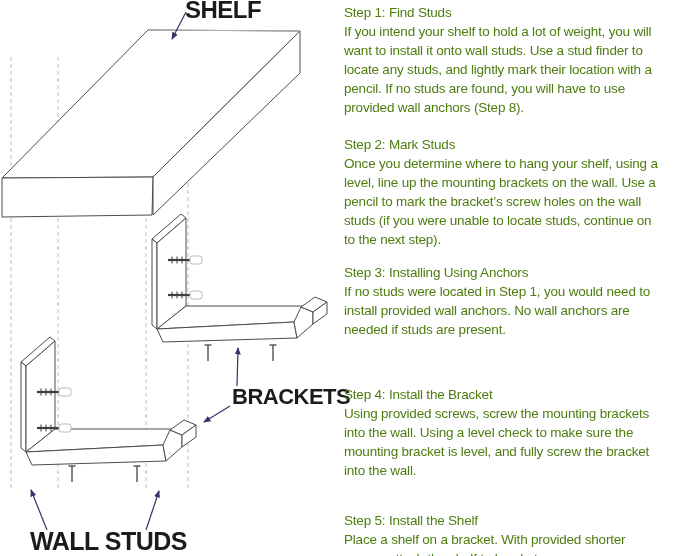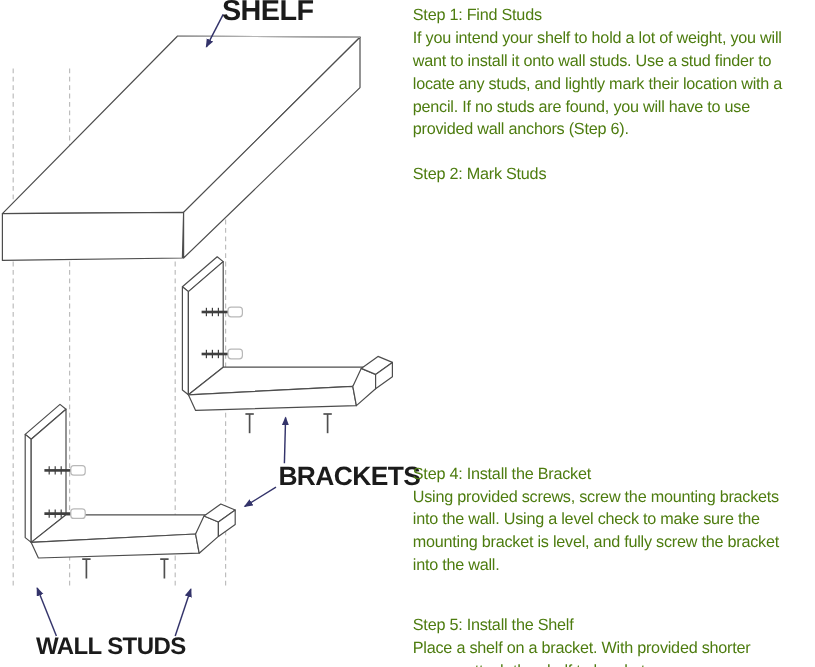--- a/index.html
+++ b/index.html
@@ -3,21 +3,21 @@
 <meta charset="utf-8">
 <style>
   html,body{margin:0;padding:0;background:#fff;}
   .canvas{position:relative;width:679px;height:556px;background:#ffffff;overflow:hidden;
           font-family:Liberation Sans, sans-serif;}
   .diagram-svg{position:absolute;left:0;top:0;}
   .dlabel{position:absolute;font-weight:700;color:#1b1b1b;letter-spacing:-0.5px;
           white-space:nowrap;line-height:1;}
   #shelf-label{left:185px;top:-2px;font-size:24px;}
   #brackets-label{left:232px;top:386px;font-size:22px;}
-  #wallstuds-label{left:30px;top:529px;font-size:20px;}
+  #wallstuds-label{left:30px;top:529px;font-size:25px;}
   .steps{position:absolute;left:344px;top:0;width:314px;height:556px;color:#4d7c0f;}
   .step{position:absolute;left:0;width:314px;font-size:13.5px;line-height:19px;
         letter-spacing:-0.2px;}
   #step-1{top:3px;} #step-2{top:135px;} #step-3{top:263px;} #step-4{top:367px;margin-top:18px;} #step-5{top:483px;margin-top:28px;}
   .step-title,.step-body{font-weight:400;}
 </style>
 </head>
 <body>
 
 <div class="canvas">
@@ -92,24 +92,29 @@
     </g>
   </svg>
 
   <div class="dlabel" id="shelf-label">SHELF</div>
   <div class="dlabel" id="brackets-label">BRACKETS</div>
   <div class="dlabel" id="wallstuds-label">WALL STUDS</div>
 
   <div class="steps">
     <div class="step" id="step-1">
       <div class="step-title">Step 1: Find Studs</div>
-      <div class="step-body">If you intend your shelf to hold a lot of weight, you will want to install it onto wall studs. Use a stud finder to locate any studs, and lightly mark their location with a pencil. If no studs are found, you will have to use provided wall anchors (Step 6).</div>
+      <div class="step-body">If you intend your shelf to hold a lot of weight, you will want to install it onto wall studs. Use a stud finder to locate any studs, and lightly mark their location with a pencil. If no studs are found, you will have to use provided wall anchors (Step 8).</div>
     </div>
     <div class="step" id="step-2">
       <div class="step-title">Step 2: Mark Studs</div>
+      <div class="step-body">Once you determine where to hang your shelf, using a level, line up the mounting brackets on the wall. Use a pencil to mark the bracket’s screw holes on the wall studs (if you were unable to locate studs, continue on to the next step).</div>
+    </div>
+    <div class="step" id="step-3">
+      <div class="step-title">Step 3: Installing Using Anchors</div>
+      <div class="step-body">If no studs were located in Step 1, you would need to install provided wall anchors. No wall anchors are needed if studs are present.</div>
     </div>
     <div class="step" id="step-4">
       <div class="step-title">Step 4: Install the Bracket</div>
       <div class="step-body">Using provided screws, screw the mounting brackets into the wall. Using a level check to make sure the mounting bracket is level, and fully screw the bracket into the wall.</div>
     </div>
     <div class="step" id="step-5">
       <div class="step-title">Step 5: Install the Shelf</div>
       <div class="step-body">Place a shelf on a bracket. With provided shorter screws attach the shelf to brackets</div>
     </div>
   </div>

